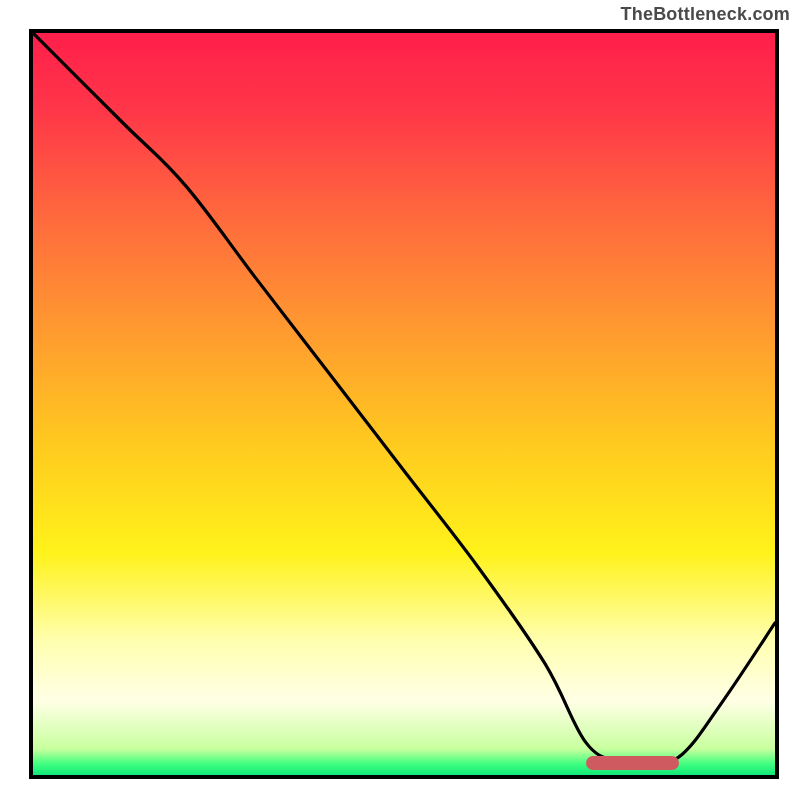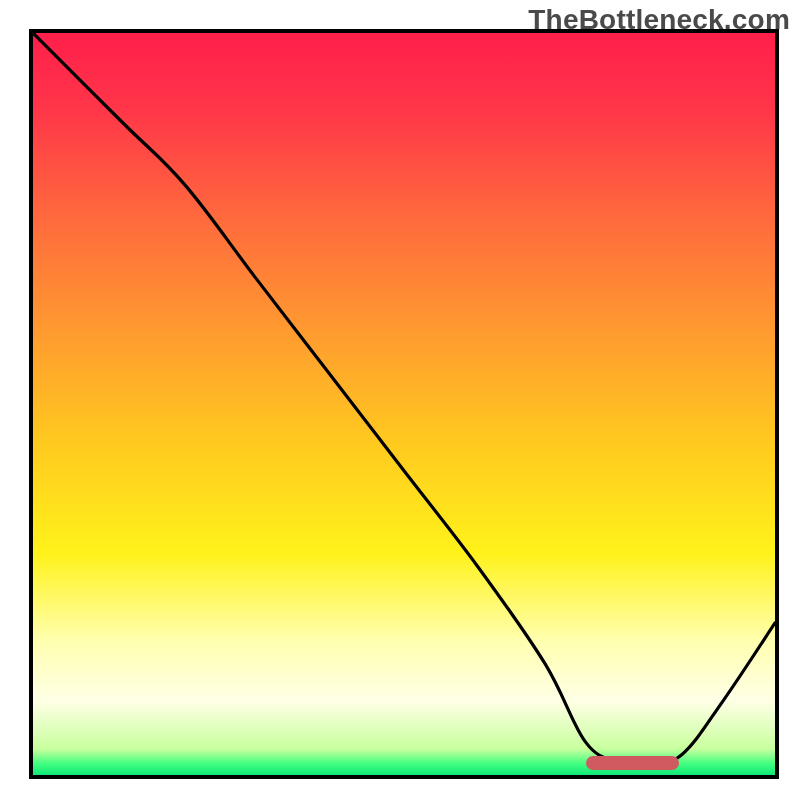--- a/index.html
+++ b/index.html
@@ -13,21 +13,21 @@
   }
   .frame {
     position: relative;
     width: 800px;
     height: 800px;
   }
   .watermark {
     position: absolute;
     top: 4px;
     right: 10px;
-    font-size: 28px;
+    font-size: 18px;
     font-weight: 600;
     color: #4a4a4a;
     letter-spacing: 0.2px;
     user-select: none;
   }
   .plot {
     position: absolute;
     left: 29px;
     top: 29px;
     width: 742px;

